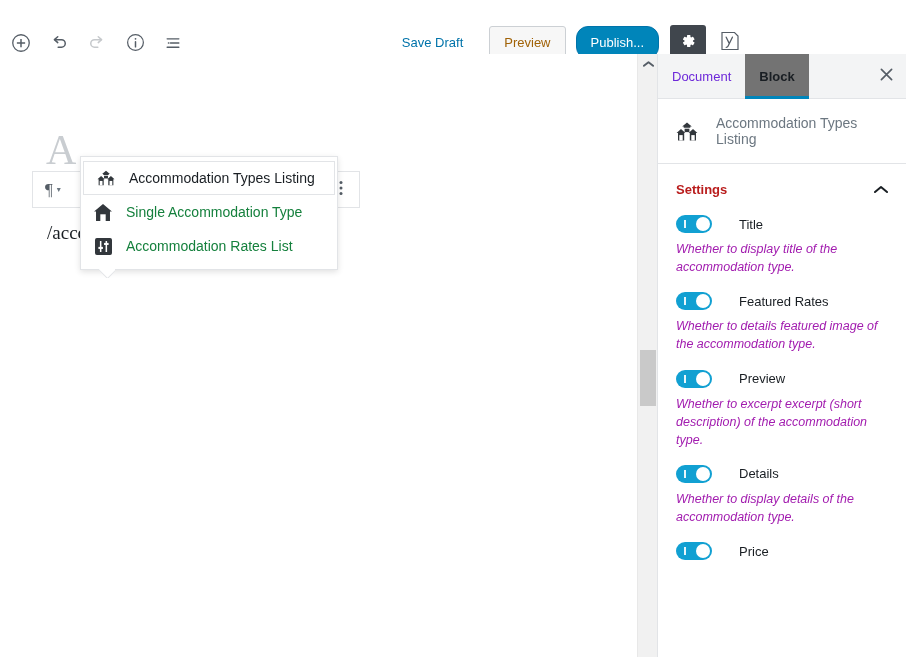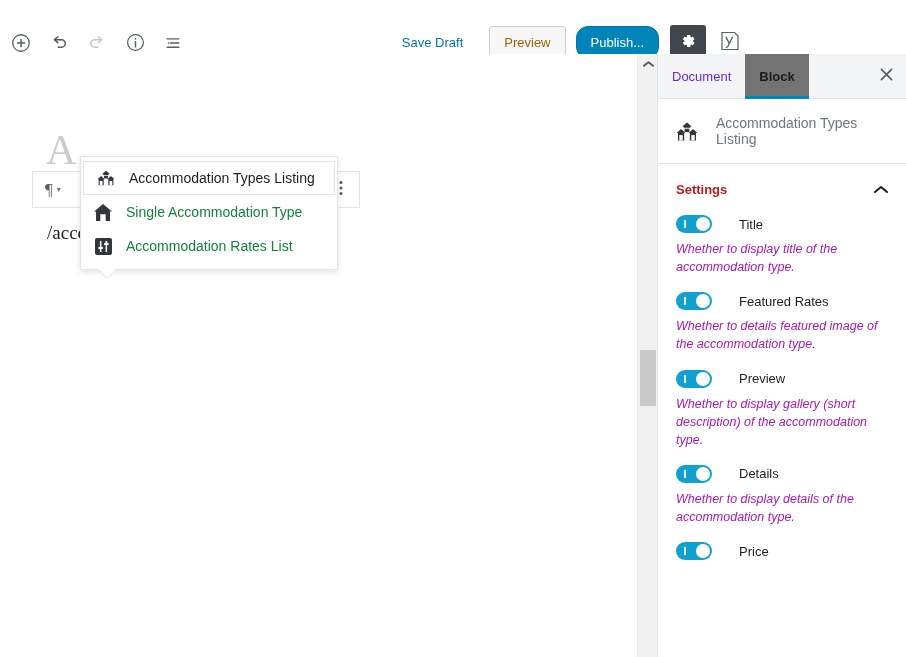--- a/index.html
+++ b/index.html
@@ -412,21 +412,21 @@
       <div class="help-text">Whether to details featured image of the accommodation type.</div>
 
       <div class="toggle-row">
         <span class="toggle">
             <span class="bar"></span>
             <span class="knob"></span>
           </span>
         <span class="toggle-label">Preview</span>
       </div>
 
-      <div class="help-text">Whether to display gallery (short description) of the accommodation type.</div>
+      <div class="help-text">Whether to excerpt excerpt (short description) of the accommodation type.</div>
 
       <div class="toggle-row">
         <span class="toggle">
             <span class="bar"></span>
             <span class="knob"></span>
           </span>
         <span class="toggle-label">Details</span>
       </div>
       <div class="help-text">Whether to display details of the accommodation type.</div>
 

